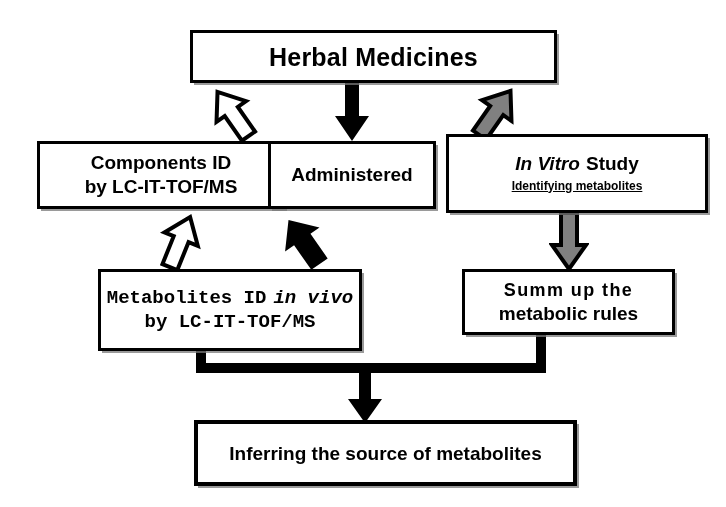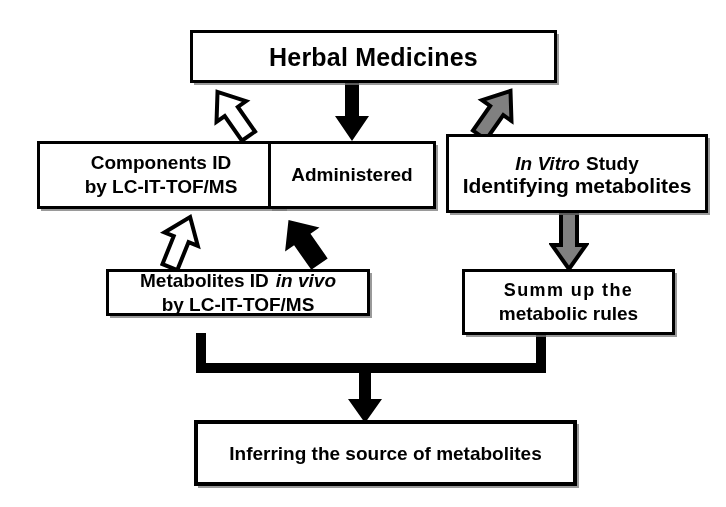--- a/index.html
+++ b/index.html
@@ -43,23 +43,23 @@
 
   #node-components { left: 37px; top: 141px; width: 248px; height: 68px; }
   #node-components .ln { font-size: 19px; line-height: 24px; }
 
   #node-administered { left: 268px; top: 141px; width: 168px; height: 68px; gap: 32px; }
   #node-administered .ln { font-size: 19px; line-height: 24px; }
 
   #node-invitro { left: 446px; top: 134px; width: 262px; height: 79px; }
   #node-invitro .ln-1 { font-size: 19px; line-height: 24px; }
   #node-invitro .ln-1 .ital { font-style: italic; }
-  #node-invitro .ln-2, #node-invitro .ln-3 { font-size: 21px; line-height: 20px; }
+  #node-invitro .ln-2, #node-invitro .ln-3 { font-size: 12px; line-height: 20px; text-decoration: underline; }
 
-  #node-metabolites { left: 106px; top: 269px; width: 264px; height: 47px; }
+  #node-metabolites { left: 98px; top: 269px; width: 264px; height: 82px; font-family: Liberation Mono, monospace; }
   #node-metabolites .ln { font-size: 19px; line-height: 24px; }
   #node-metabolites .ital { font-style: italic; }
 
   #node-summ { left: 462px; top: 269px; width: 213px; height: 66px; }
   #node-summ .ln-1 { font-size: 18px; line-height: 24px; font-weight: bold; letter-spacing: 1.4px; }
   #node-summ .ln-2 { font-size: 19px; line-height: 24px; font-weight: bold; }
 
   #node-infer { left: 194px; top: 420px; width: 383px; height: 66px; border-width: 4px; }
   #node-infer .ln { font-size: 19px; line-height: 25px; }
 

